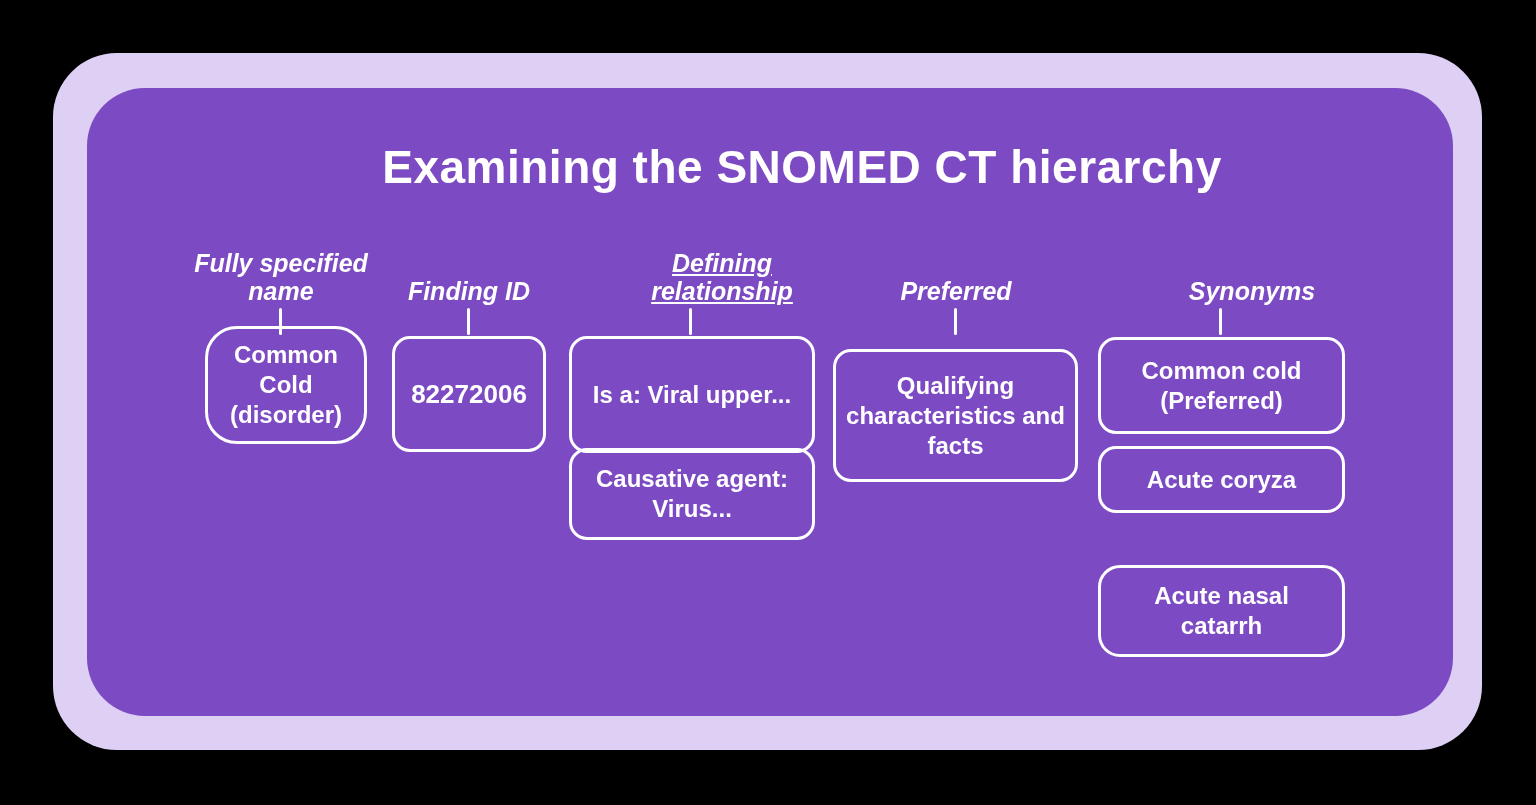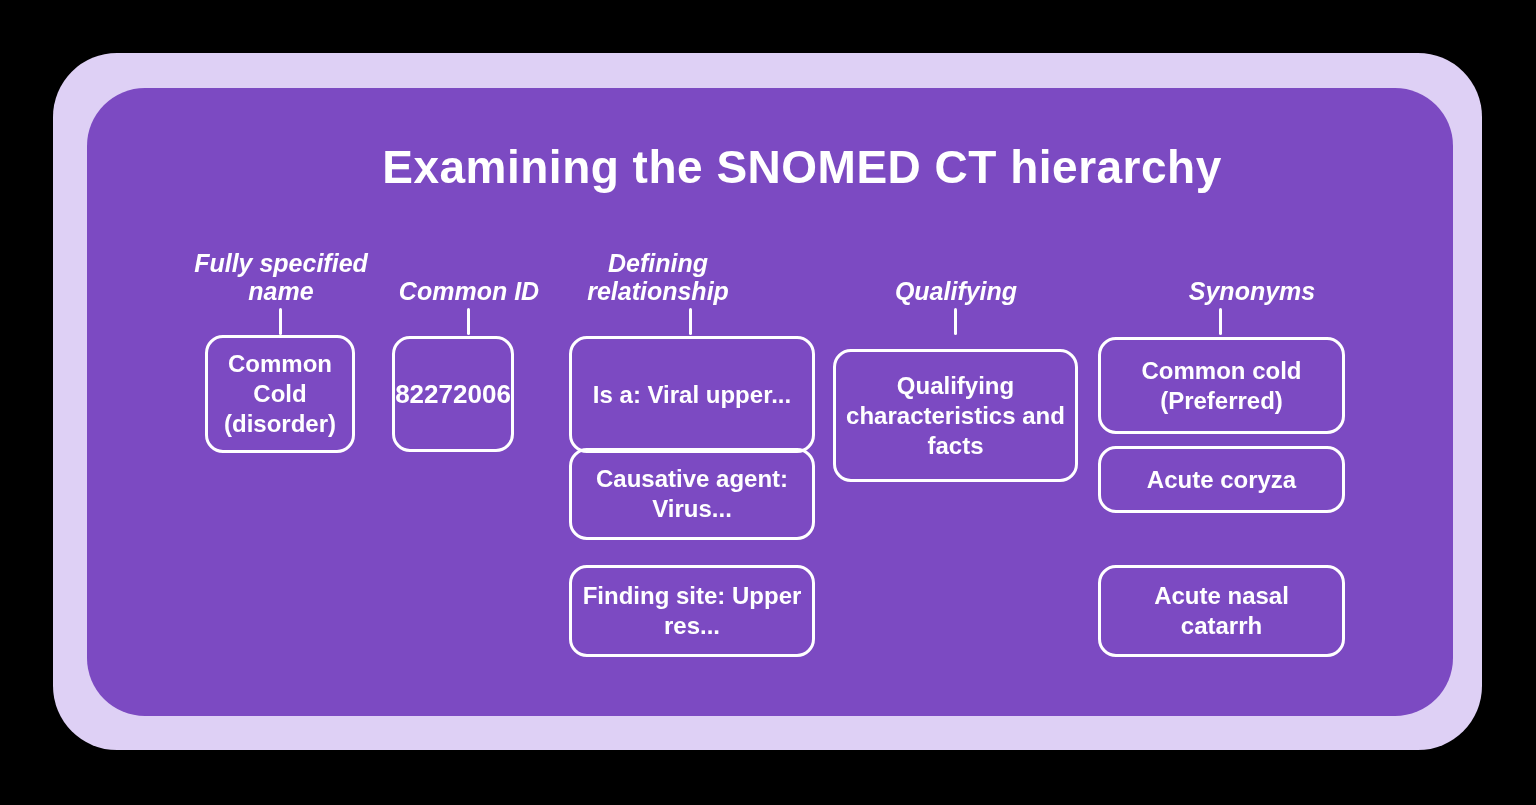--- a/index.html
+++ b/index.html
@@ -58,21 +58,21 @@
     justify-content: center;
     text-align: center;
     color: var(--text, #ffffff);
     font-style: italic;
     font-weight: 600;
     font-size: 25px;
     line-height: 28px;
   }
   .l1 { left: 191px;  width: 180px; }
   .l2 { left: 379px;  width: 180px; }
-  .l3 { left: 568px;  width: 180px; }
+  .l3 { left: 632px;  width: 180px; text-decoration: underline; }
   .l4 { left: 866px;  width: 180px; }
   .l5 { left: 1162px; width: 180px; }
   .tick {
     position: absolute;
     top: 308px;
     width: 3px;
     height: 27px;
     background: var(--text, #ffffff);
     border-radius: 2px;
   }
@@ -89,53 +89,52 @@
     display: flex;
     align-items: center;
     justify-content: center;
     text-align: center;
     color: var(--text, #ffffff);
     font-weight: bold;
     font-size: 24px;
     line-height: 30px;
     padding: 6px 10px;
   }
-  .b11 { left: 205px;  top: 335px; width: 150px; height: 118px; padding: 6px 2px; }
-  .b21 { left: 392px;  top: 336px; width: 122px; height: 116px; font-size: 26px; }
+  .b11 { left: 205px;  top: 326px; width: 162px; height: 118px; padding: 6px 2px; border-radius: 32px; }
+  .b21 { left: 392px;  top: 336px; width: 154px; height: 116px; font-size: 26px; }
   .b31 { left: 569px;  top: 336px; width: 246px; height: 117px; }
   .b32 { left: 569px;  top: 448px; width: 246px; height: 92px; }
   .b33 { left: 569px;  top: 565px; width: 246px; height: 92px; }
   .b41 { left: 833px;  top: 337px; width: 245px; height: 133px; margin-top: 12px; }
   .b51 { left: 1098px; top: 337px; width: 247px; height: 97px; }
   .b52 { left: 1098px; top: 446px; width: 247px; height: 67px; }
-  .b53 { left: 1098px; top: 565px; width: 247px; height: 92px; padding: 6px 20px; }
+  .b53 { left: 1098px; top: 565px; width: 247px; height: 92px; padding: 6px 20px; border-radius: 22px; }
 </style>
 </head>
 <body>
 
 <div class="stage">
   <div class="frame"></div>
   <div class="panel"></div>
 
   <div class="title">Examining the SNOMED CT hierarchy</div>
 
   <div class="col-label l1">Fully specified name</div>
-  <div class="col-label l2">Common ID</div>
+  <div class="col-label l2">Finding ID</div>
   <div class="col-label l3">Defining relationship</div>
-  <div class="col-label l4">Qualifying</div>
+  <div class="col-label l4">Preferred</div>
   <div class="col-label l5">Synonyms</div>
 
   <div class="tick t1"></div>
   <div class="tick t2"></div>
   <div class="tick t3"></div>
   <div class="tick t4"></div>
   <div class="tick t5"></div>
 
   <div class="box b11">Common Cold (disorder)</div>
   <div class="box b21">82272006</div>
   <div class="box b31">Is a: Viral upper...</div>
   <div class="box b32">Causative agent: Virus...</div>
-  <div class="box b33">Finding site: Upper res...</div>
   <div class="box b41">Qualifying characteristics and facts</div>
   <div class="box b51">Common cold (Preferred)</div>
   <div class="box b52">Acute coryza</div>
   <div class="box b53">Acute nasal catarrh</div>
 </div>
 
 </body></html>

